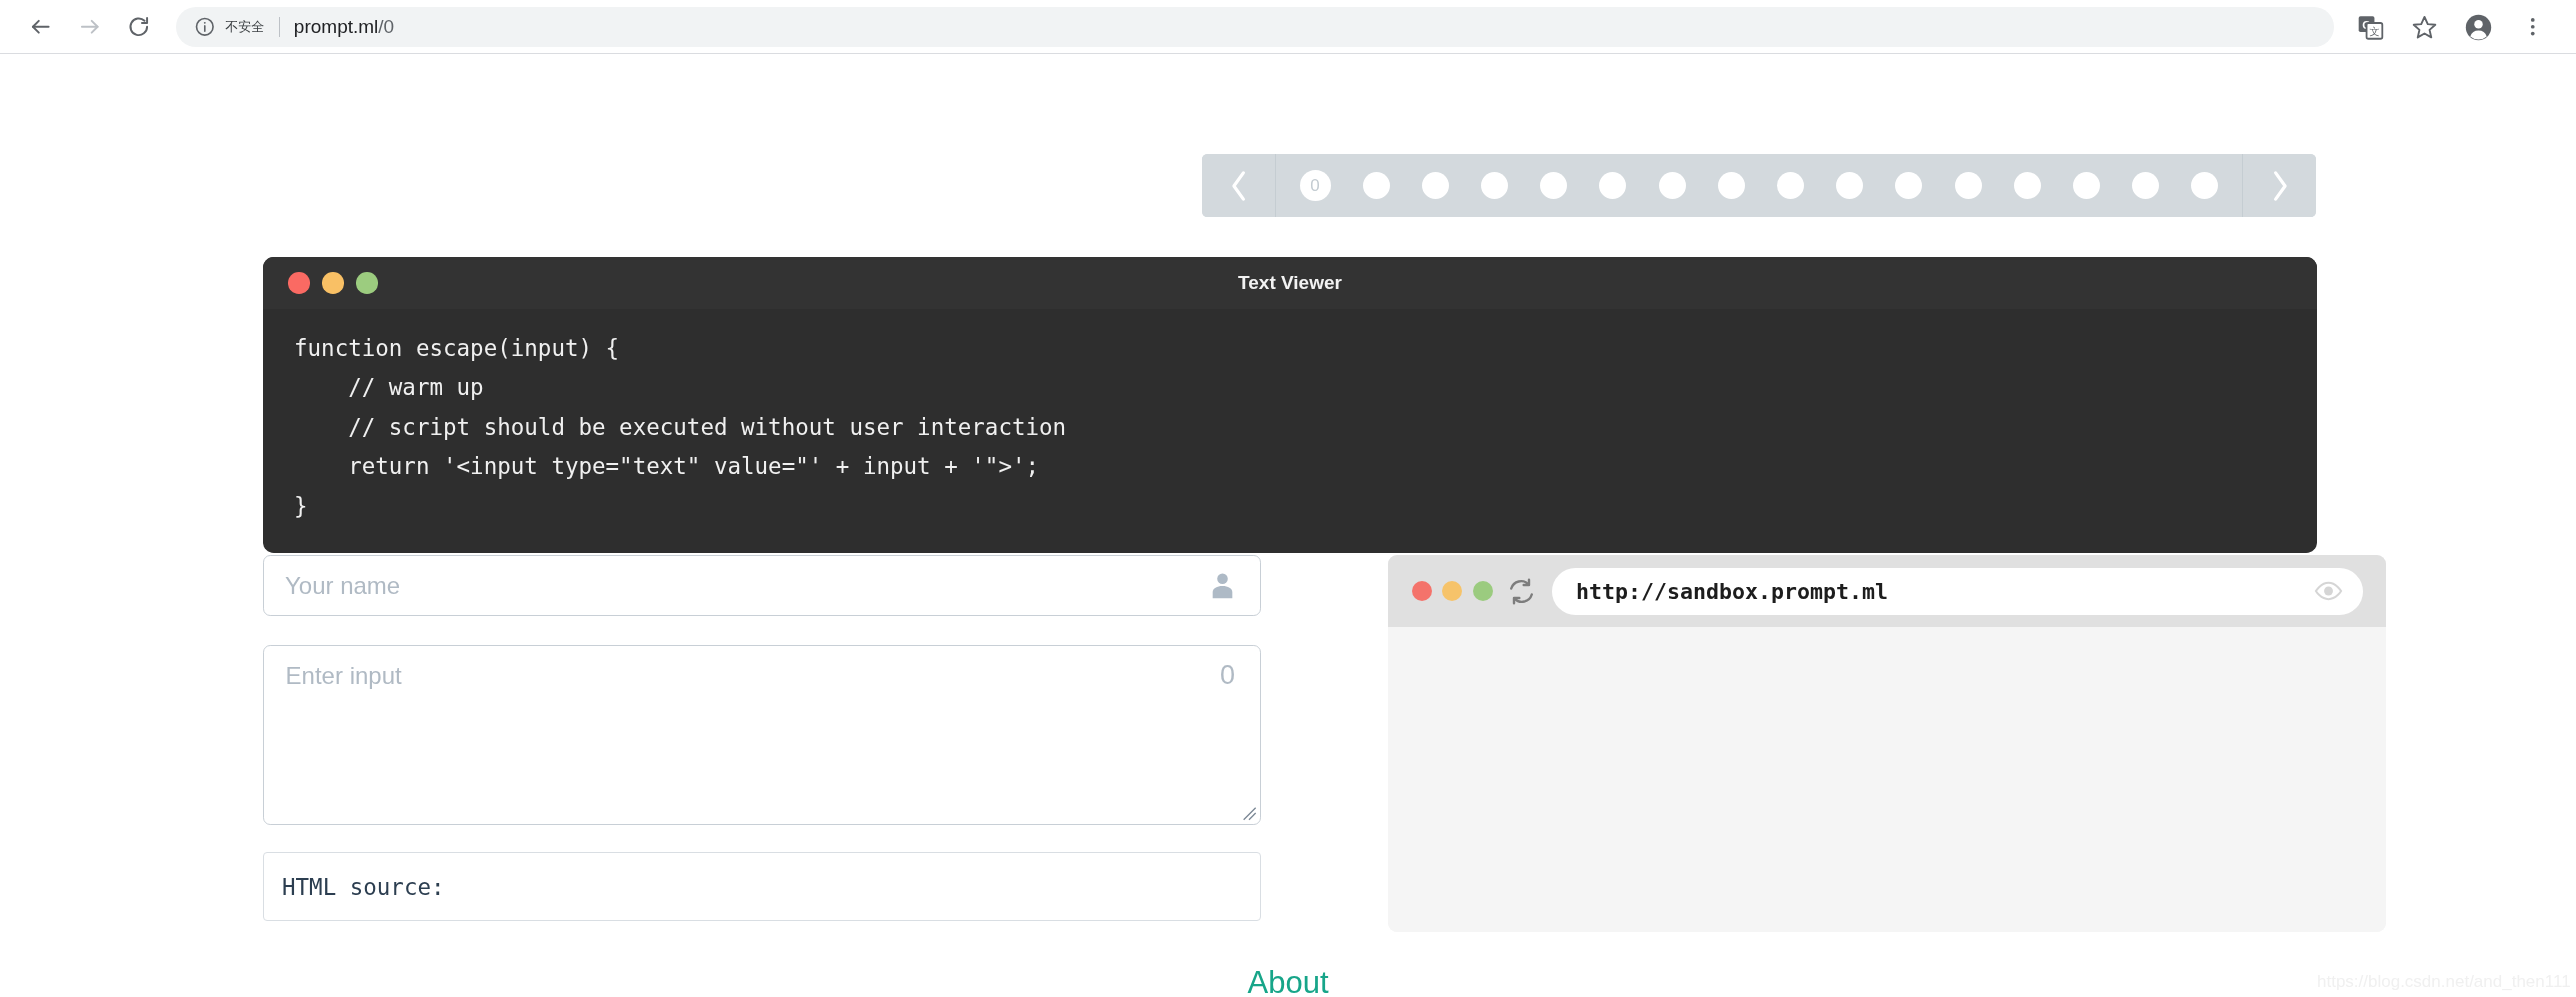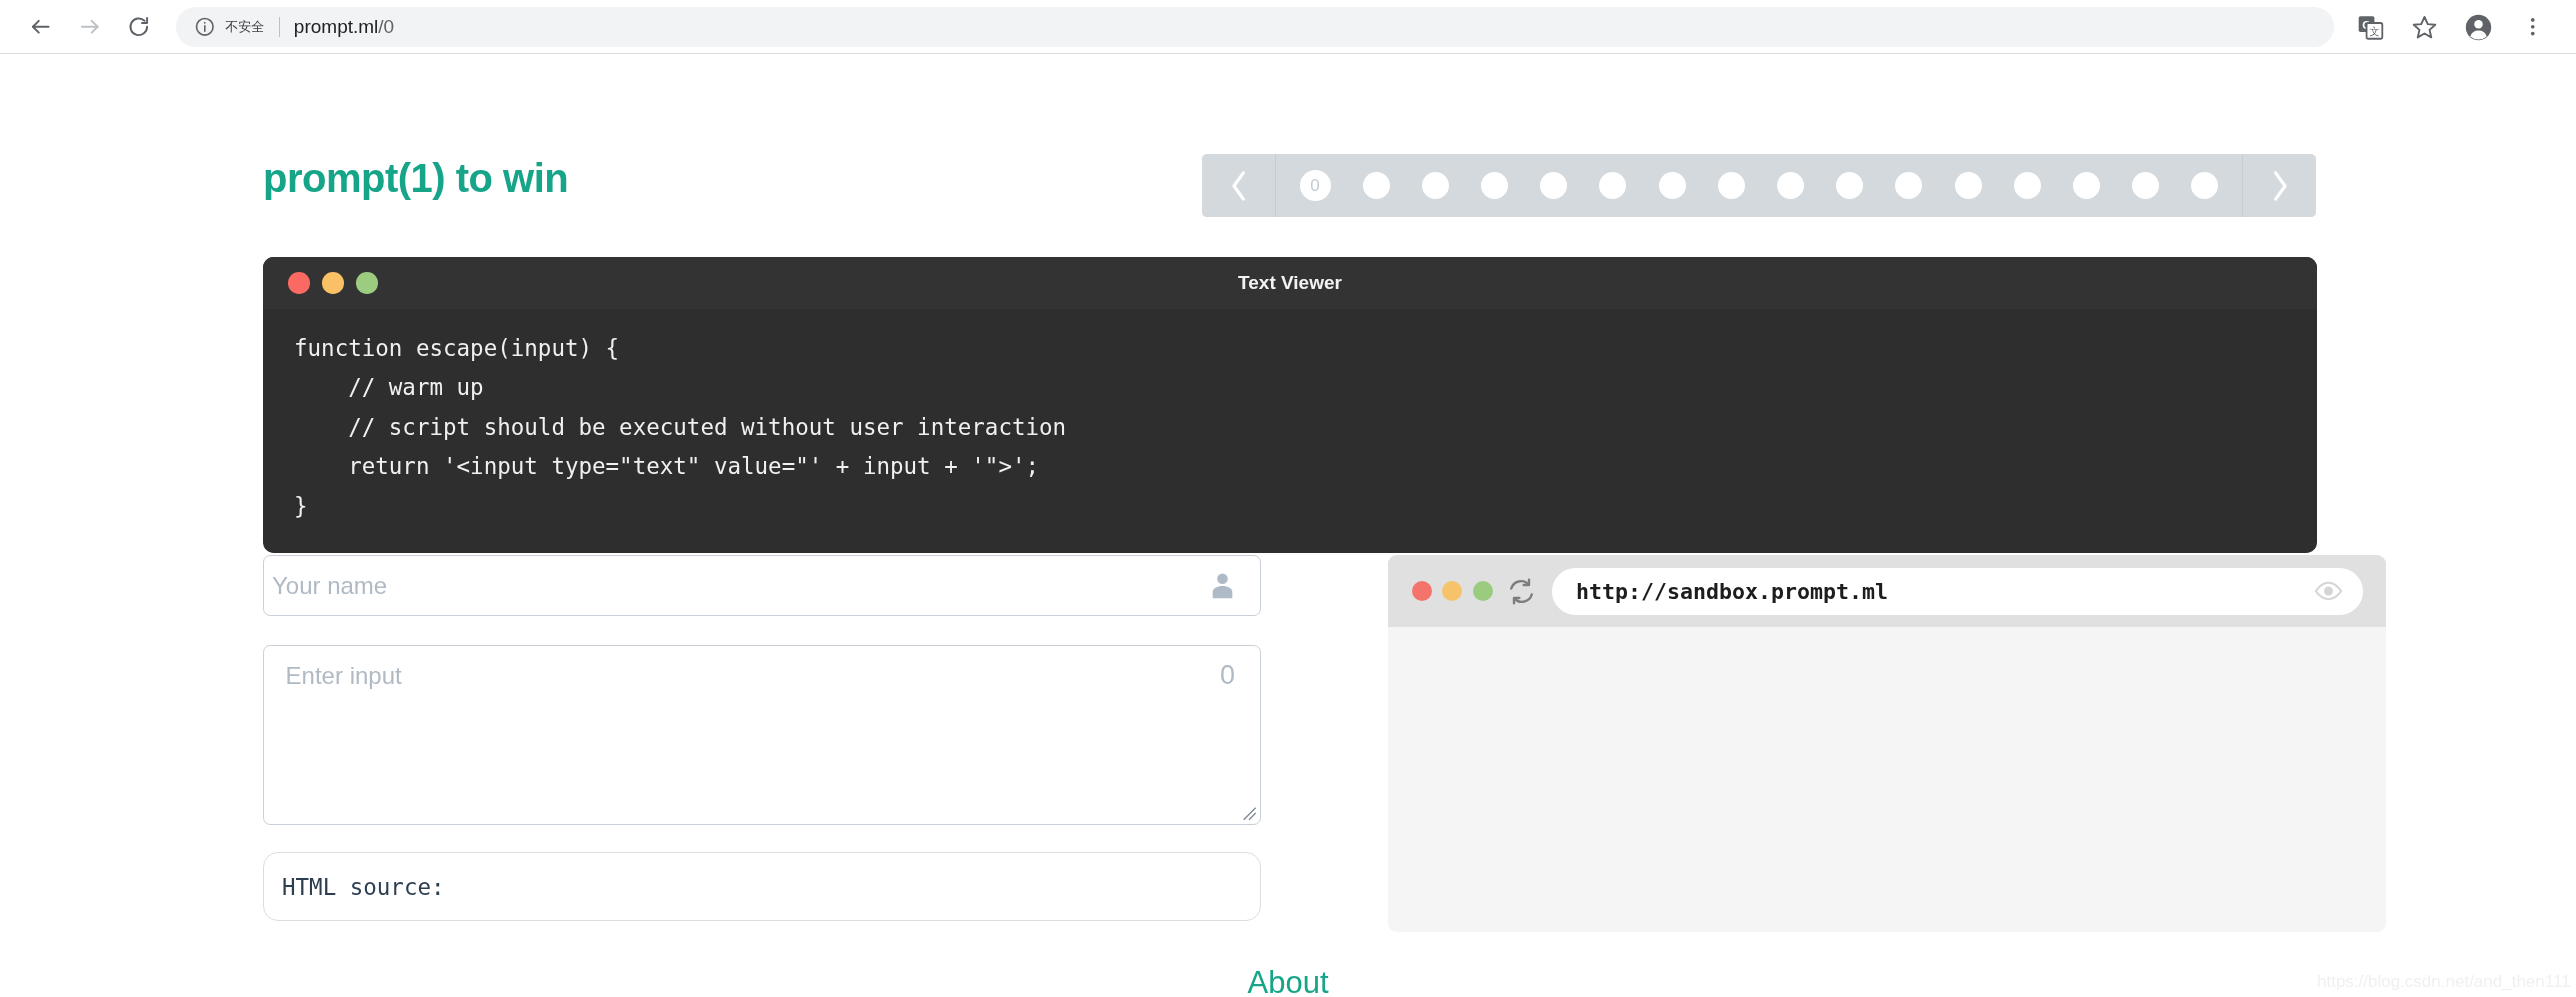--- a/index.html
+++ b/index.html
@@ -191,21 +191,21 @@
     top: 501px;
     width: 998px;
   }
   .field {
     width: 100%;
     background: #ffffff;
     border: 1.8px solid #c8cfd6;
     border-radius: 7.2px;
     position: relative;
   }
-  .field.name-field { height: 61px; display: flex; align-items: center; padding: 0 8px; }
+  .field.name-field { height: 61px; display: flex; align-items: center; padding: 0 21px; }
   .placeholder {
     font-size: 24px;
     color: #b0bac4;
     font-family: "Liberation Sans", sans-serif;
     white-space: nowrap;
   }
   .name-icon {
     position: absolute;
     right: 21.6px;
     top: 50%;
@@ -233,21 +233,21 @@
     width: 16px; height: 16px;
   }
 
   .field.source-field {
     height: 69px;
     margin-top: 27px;
     display: flex;
     align-items: center;
     padding: 0 18px;
     border-color: #d9dee3;
-    border-radius: 15px;
+    border-radius: 4px;
   }
   .source-text {
     font-family: "DejaVu Sans Mono", "Liberation Mono", monospace;
     font-size: 22.5px;
     color: #2c3e50;
     white-space: pre;
   }
 
   
   .sandbox {
@@ -386,21 +386,20 @@
         <circle cx="12" cy="5" r="1.9"></circle>
           <circle cx="12" cy="12" r="1.9"></circle>
           <circle cx="12" cy="19" r="1.9"></circle>
       </svg>
     </div>
   </div>
 </div>
 
 <div class="page">
 
-  <h1 class="site-title">prompt(1) to win</h1>
 
   <div class="pager">
     <div class="pager-arrow prev">
       <svg width="20" height="32" viewBox="0 0 12 22" fill="none" stroke="#ffffff" stroke-width="2.2" stroke-linecap="round" stroke-linejoin="round">
         <polyline points="9,2 2.5,11 9,20"></polyline>
       </svg>
     </div>
     <div class="pager-dots">
       <span class="dot active">0</span>
       <span class="dot"></span>

